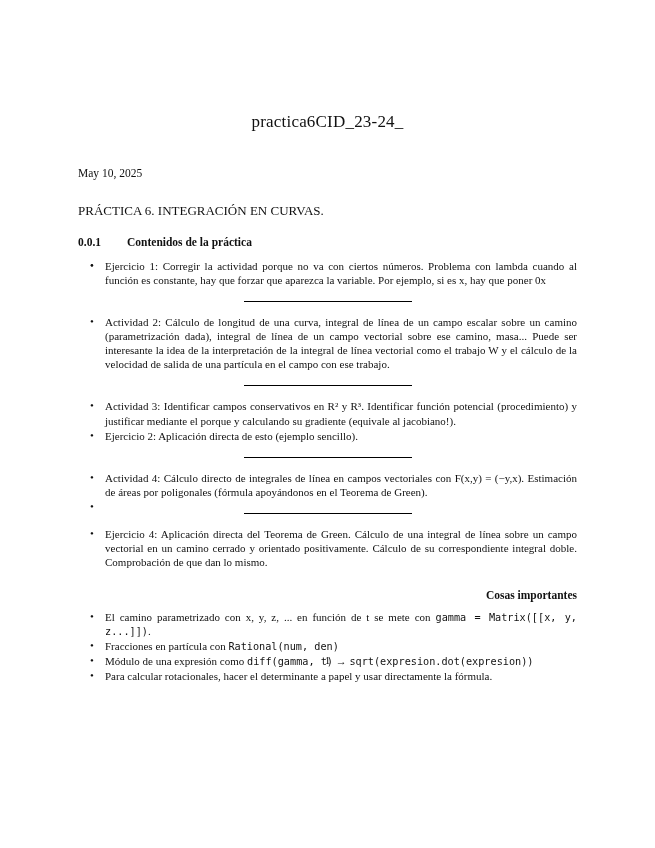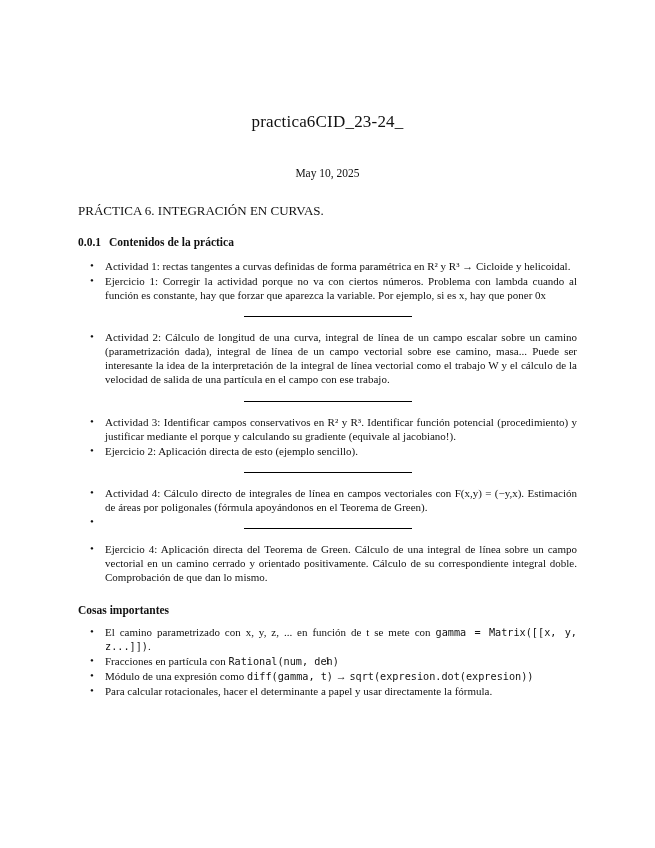--- a/index.html
+++ b/index.html
@@ -14,34 +14,33 @@
     padding: 112px 78px 0 78px;
     overflow: hidden;
   }
   .doc-title {
     text-align: center;
     font-size: 17px;
     font-weight: normal;
     letter-spacing: 0.2px;
   }
   .doc-date {
-    text-align: center;
     font-size: 11.5px;
     margin-top: 35px;
   }
   .section-heading {
     font-size: 13px;
     margin-top: 24px;
   }
   .subsection-heading {
     font-size: 11.5px;
     font-weight: bold;
     margin-top: 17px;
   }
-  .subsection-heading .sub-num { margin-right: 8px; }
+  .subsection-heading .sub-num { margin-right: 26px; }
   .group { margin-top: 11px; }
   .bullet-item {
     position: relative;
     margin-left: 12px;
     padding-left: 15px;
     font-size: 11px;
     line-height: 1.28;
     text-align: justify;
     margin-bottom: 1px;
   }
@@ -54,20 +53,21 @@
     width: 168px;
     height: 1px;
     background: #000;
     margin: 14px auto 13px auto;
   }
   .important-heading {
     font-size: 11.5px;
     font-weight: bold;
     margin-top: 20px;
     margin-bottom: 9px;
+    text-align: right;
   }
   .code {
     font-family: "DejaVu Sans Mono", "Liberation Mono", monospace;
     font-size: 10.2px;
   }
   .page-number {
     position: absolute;
     left: 0;
     right: 0;
     bottom: 38px;
@@ -85,21 +85,20 @@
 
   <div class="section-heading">PRÁCTICA 6. INTEGRACIÓN EN CURVAS.</div>
 
   <div class="subsection-heading">
     <span class="sub-num">0.0.1</span><span>Contenidos de la práctica</span>
   </div>
 
   <div class="group">
     <div class="bullet-item">
       <span class="marker">•</span>
-      <span>Actividad 1: rectas tangentes a curvas definidas de forma paramétrica en R² y R³ → Cicloide y helicoidal.</span>
     </div>
     <div class="bullet-item">
       <span class="marker">•</span>
       <span>Ejercicio 1: Corregir la actividad porque no va con ciertos números. Problema con lambda cuando al función es constante, hay que forzar que aparezca la variable. Por ejemplo, si es x, hay que poner 0x</span>
     </div>
   </div>
 
   <div class="rule"></div>
 
   <div class="group">

